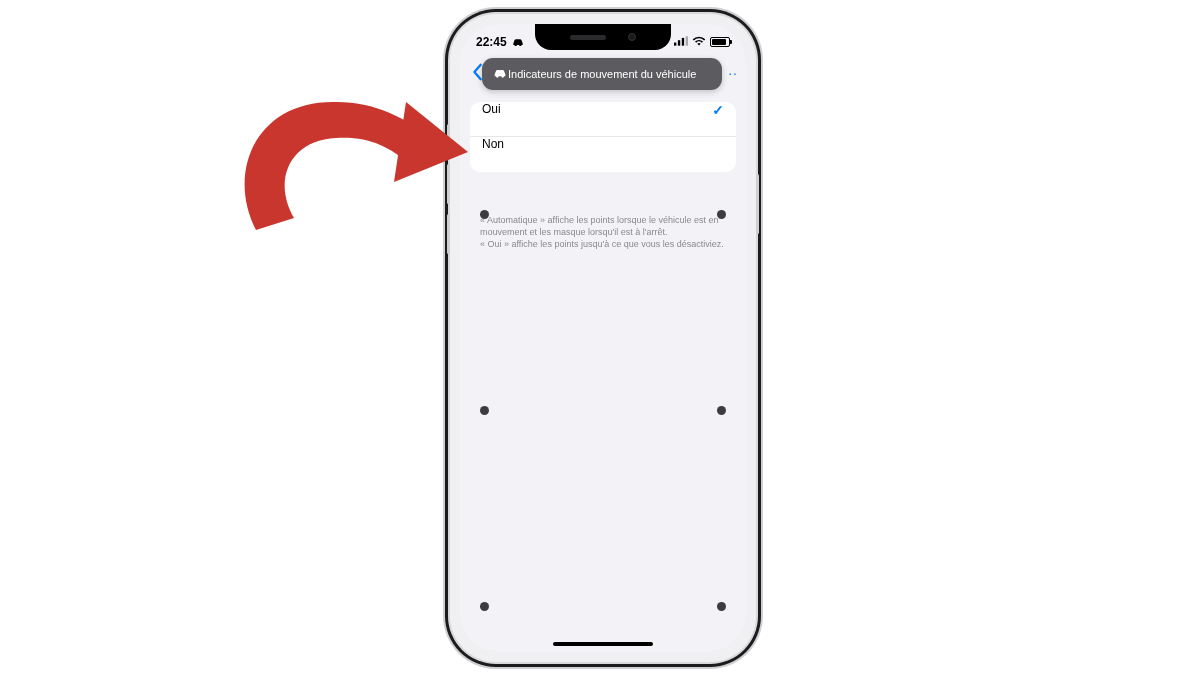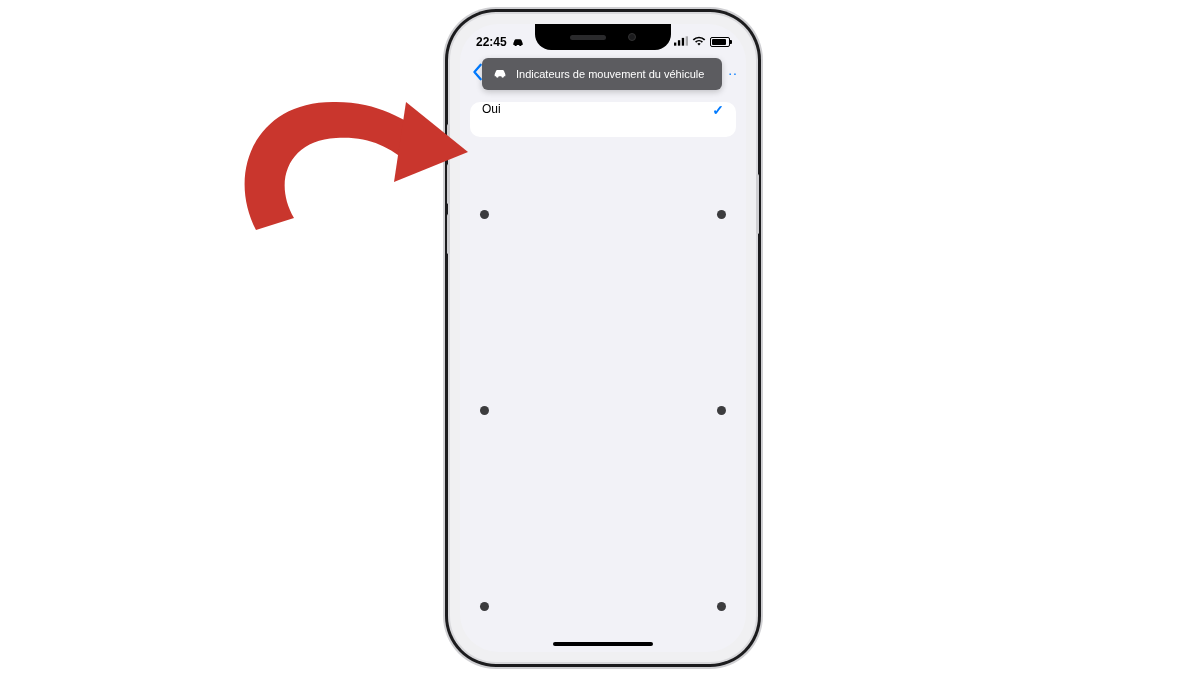--- a/index.html
+++ b/index.html
@@ -58,23 +58,23 @@
 
   
   .nav {
     position: absolute; top: 32px; left: 0; right: 0; height: 36px;
     display: flex; align-items: center; padding: 0 8px;
   }
   .back-chevron { color: #007aff; font-size: 22px; line-height: 1; padding: 0 4px; }
   .back-label { color: #007aff; font-size: 11px; opacity: .3; }
   .tooltip {
     position: absolute; left: 22px; right: 24px; top: 34px;
-    background: #5c5c60; color: #fff; border-radius: 6px;
+    background: #5c5c60; color: #fff; border-radius: 11px;
     height: 32px; display: flex; align-items: center;
-    padding: 0 10px; gap: 8px;
+    padding: 0 10px; gap: 0;
     font-size: 11px; font-weight: 500;
     box-shadow: 0 2px 6px rgba(0,0,0,.2);
     z-index: 8;
   }
   .tooltip svg { flex: none; }
   .tooltip .txt { white-space: nowrap; overflow: hidden; text-overflow: ellipsis; }
   .tooltip-more { position:absolute; right:8px; top:38px; color:#007aff; font-size:14px; z-index:7; letter-spacing:1px;}
 
   
   .options {
@@ -184,22 +184,29 @@
         </span>
         <span class="txt">Indicateurs de mouvement du véhicule</span>
       </div>
       <span class="tooltip-more">..</span>
 
       <div class="options">
         <div class="option">
           <span>Oui</span>
           <span class="check">✓</span>
         </div>
-      </div>
-
+        <div class="option">
+          <span>Non</span>
+        </div>
+      </div>
+
+      <div class="footer-text">
+        <div>« Automatique » affiche les points lorsque le véhicule est en mouvement et les masque lorsqu'il est à l'arrêt.</div>
+        <div>« Oui » affiche les points jusqu'à ce que vous les désactiviez.</div>
+      </div>
 
       <div class="dot" style="left:20px; top:186px"></div>
       <div class="dot" style="right:20px; top:186px"></div>
       <div class="dot" style="left:20px; top:382px"></div>
       <div class="dot" style="right:20px; top:382px"></div>
       <div class="dot" style="left:20px; top:578px"></div>
       <div class="dot" style="right:20px; top:578px"></div>
 
       <div class="home-indicator"></div>
     </div>

